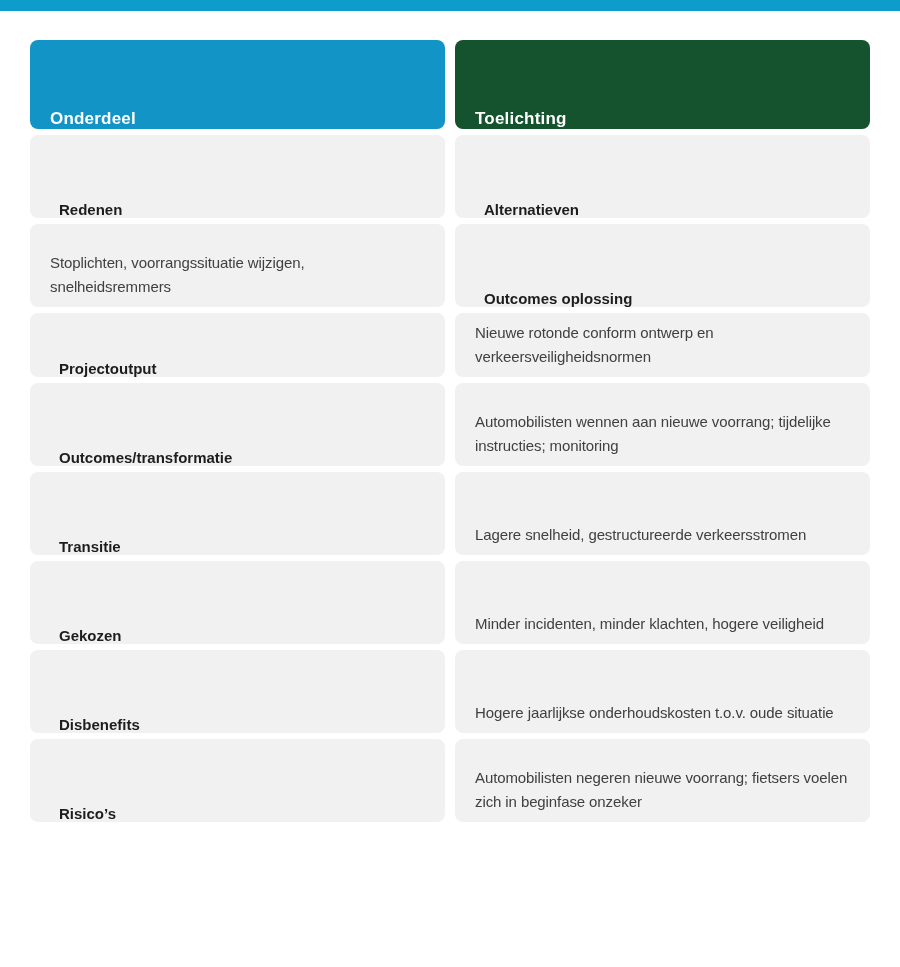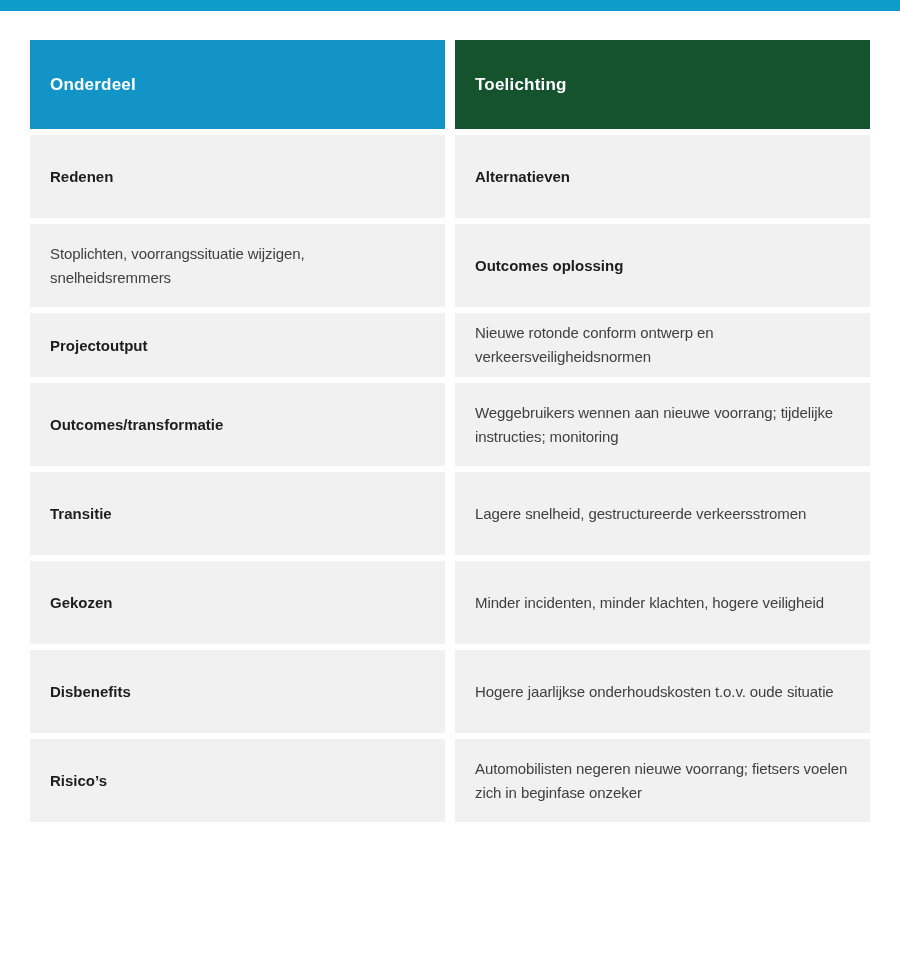--- a/index.html
+++ b/index.html
@@ -20,41 +20,41 @@
     display: grid;
     grid-template-columns: 1fr 1fr;
     column-gap: 10px;
     row-gap: 6px;
     margin: 29px 30px 0 30px;
     width: 840px;
   }
 
   .cell {
     background: #f1f1f2;
-    border-radius: 0;
+    border-radius: 8px;
     display: flex;
-    align-items: center;
+    align-items: flex-end;
   }
 
   .cell.header {
     min-height: 89px;
     color: #ffffff;
     font-weight: 700;
     font-size: 17px;
     letter-spacing: 0.2px;
     padding: 0 20px;
   }
   .header.col-left  { background: #1295c6; }
   .header.col-right { background: #14532d; }
 
   .cell.label {
     font-weight: 700;
     font-size: 15px;
     color: #1d1d1d;
-    padding: 0 20px;
+    padding: 0 29px;
   }
 
   .cell.desc {
     font-size: 15px;
     color: #404040;
     line-height: 24px;
     letter-spacing: -0.1px;
     padding: 8px 18px 8px 20px;
   }
 
@@ -94,21 +94,21 @@
     <span>Projectoutput</span>
   </div>
   <div class="cell desc h-short">
     <span>Nieuwe rotonde conform ontwerp en verkeersveiligheidsnormen</span>
   </div>
 
   <div class="cell label h-std">
     <span>Outcomes/transformatie</span>
   </div>
   <div class="cell desc h-std">
-    <span>Weggebruikers wennen aan nieuwe voorrang; tijdelijke instructies; monitoring</span>
+    <span>Automobilisten wennen aan nieuwe voorrang; tijdelijke instructies; monitoring</span>
   </div>
 
   <div class="cell label h-std">
     <span>Transitie</span>
   </div>
   <div class="cell desc h-std">
     <span>Lagere snelheid, gestructureerde verkeersstromen</span>
   </div>
 
   <div class="cell label h-std">

